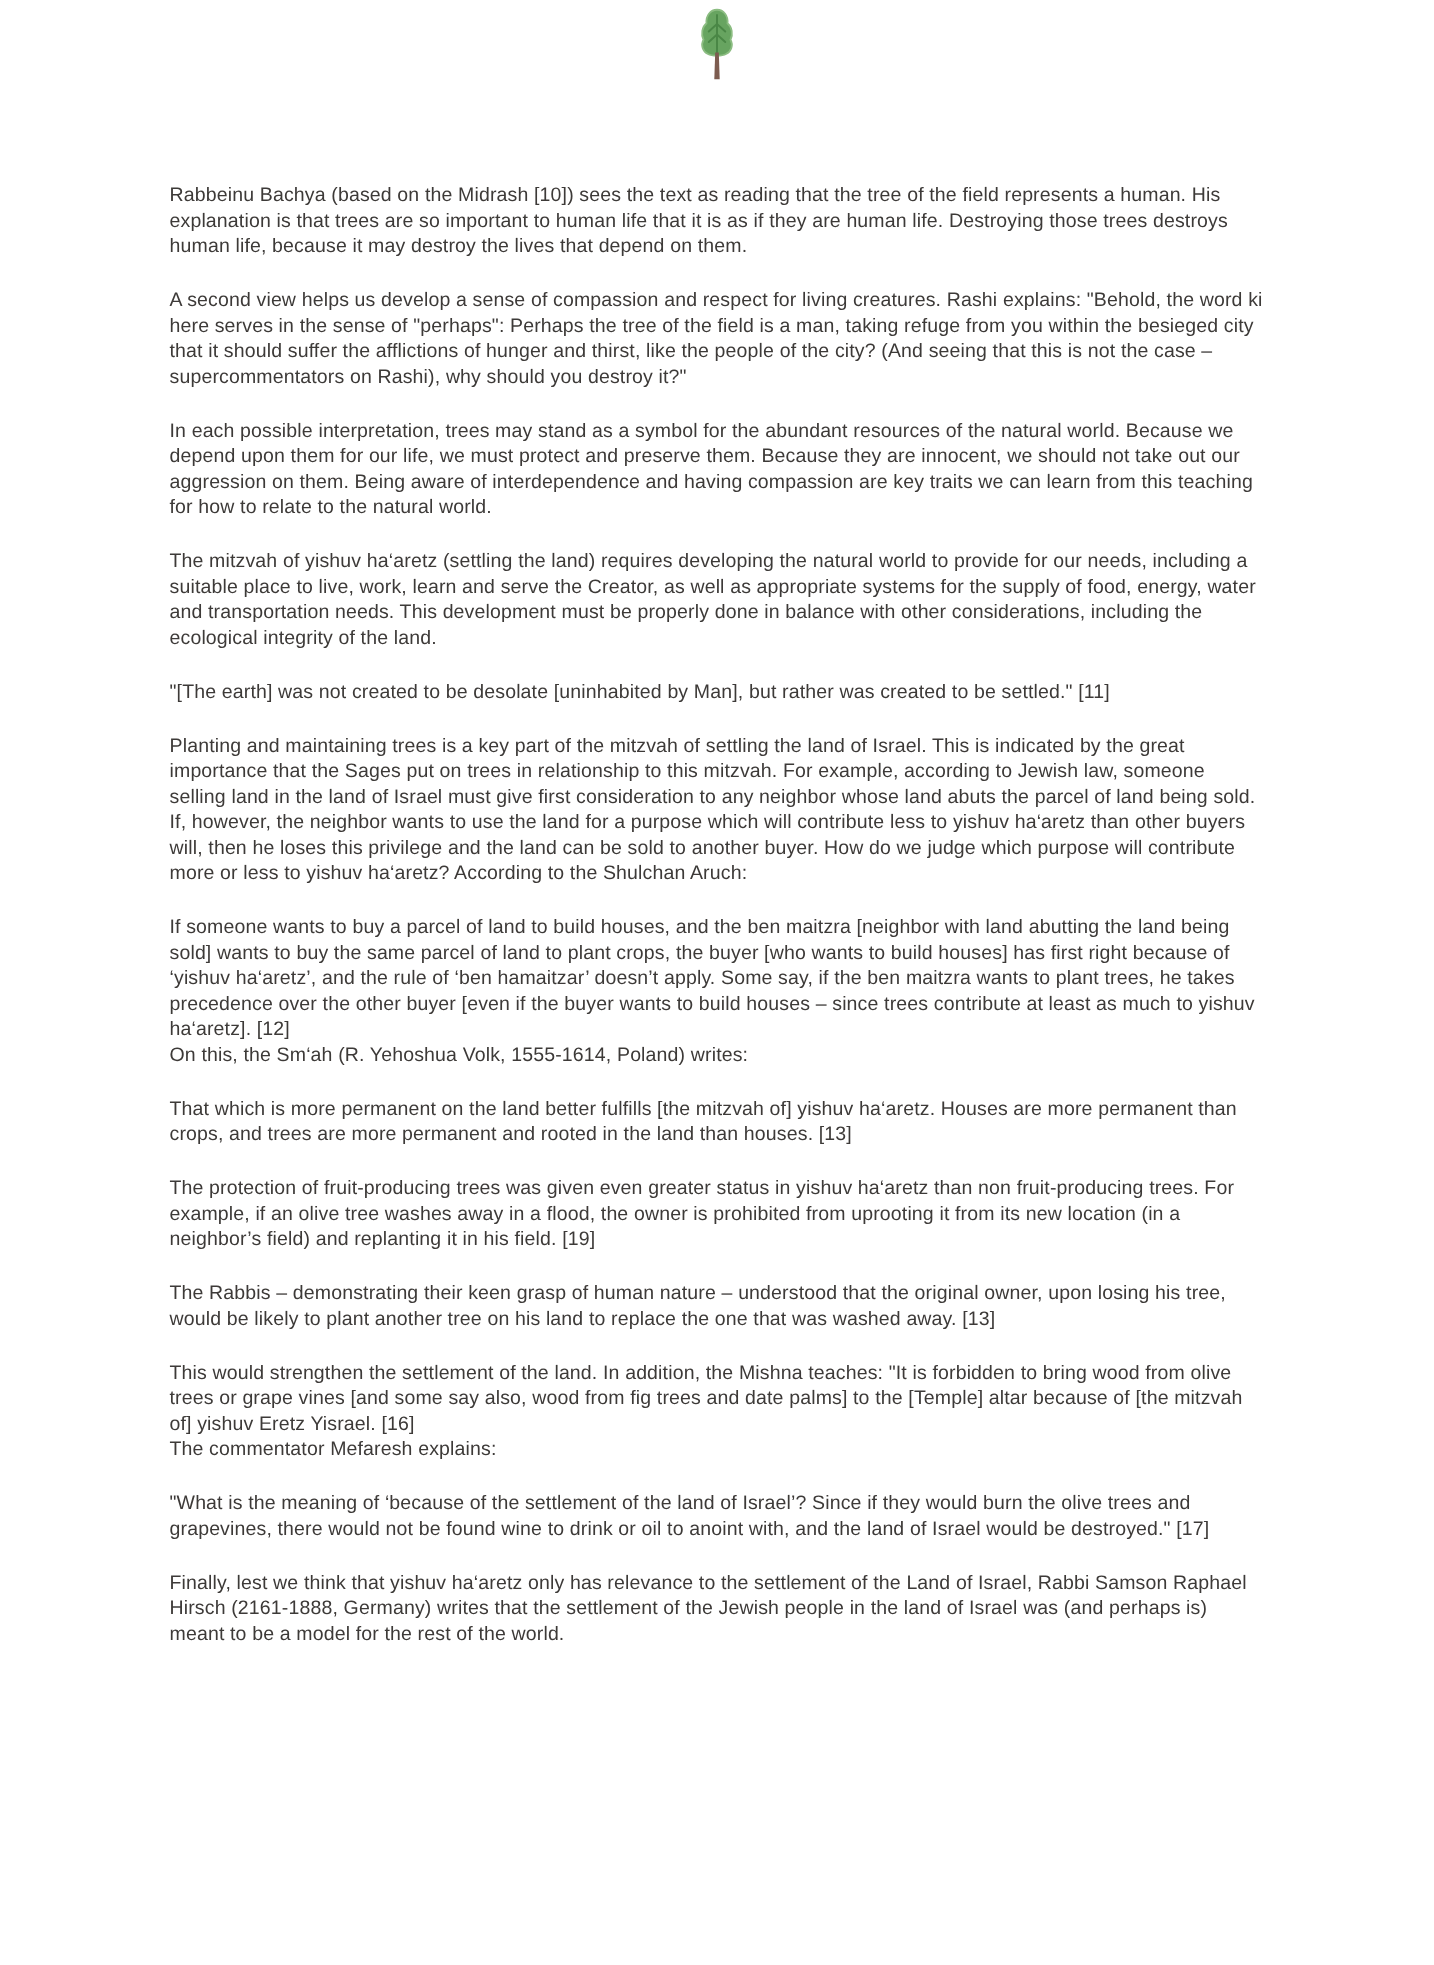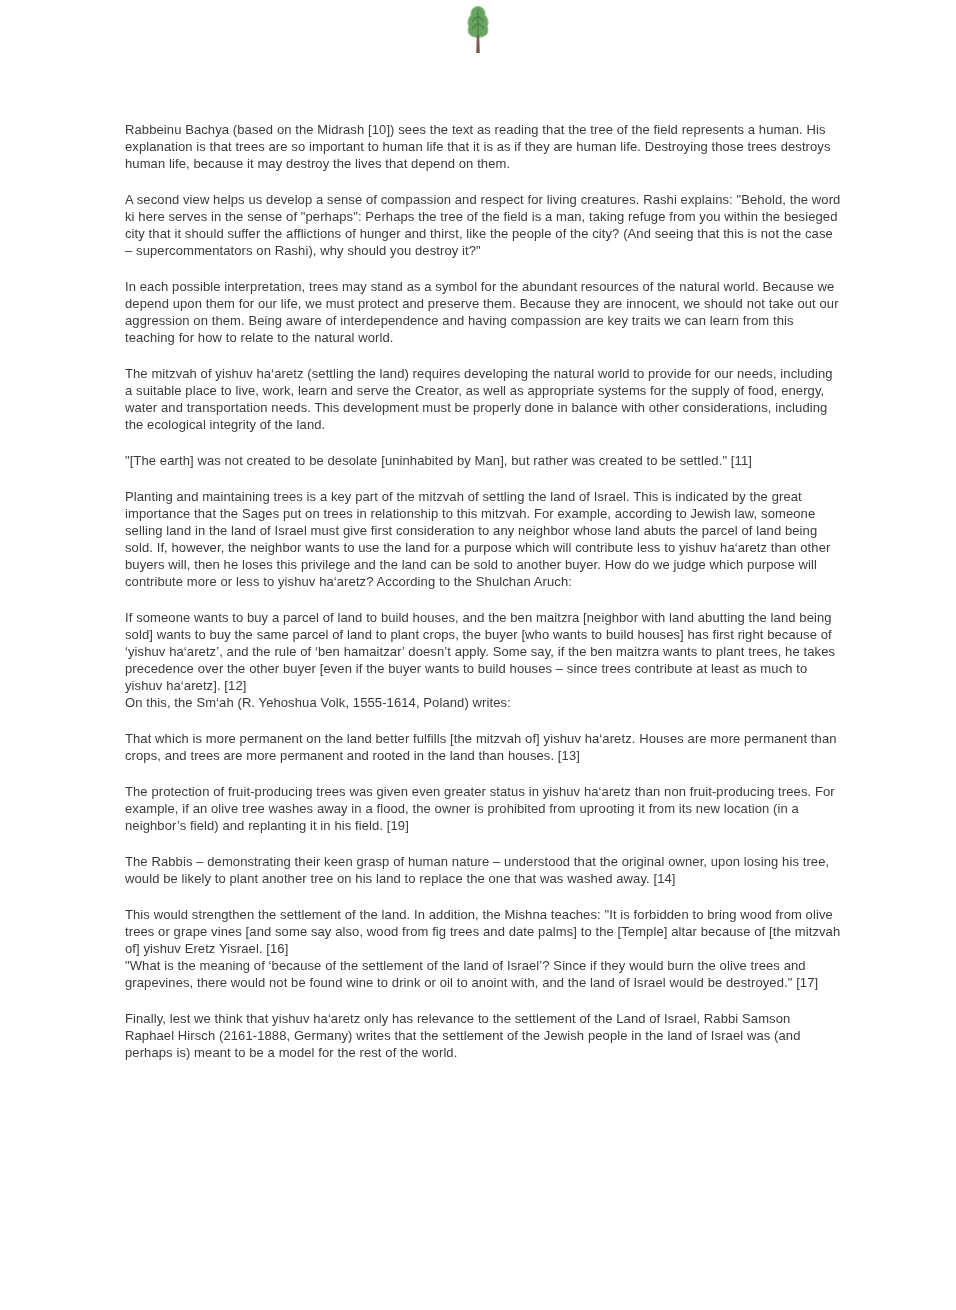--- a/index.html
+++ b/index.html
@@ -28,21 +28,21 @@
   }
   .content {
     margin: 66px 113px 0 113px;
     width: 730px;
   }
   .para {
     font-size: 13px;
     line-height: 17px;
     letter-spacing: 0.1px;
     color: #3d3a38;
-    margin: 0 0 19px 12px;
+    margin: 0 0 19px 0;
     font-weight: 400;
   }
   .para.no-gap {
     margin-bottom: 0;
   }
   .section-heading {
     font-size: 16px;
     font-weight: 400;
     letter-spacing: 3px;
     color: #45403d;
@@ -70,19 +70,20 @@
     <p class="para">In each possible interpretation, trees may stand as a symbol for the abundant resources of the natural world. Because we depend upon them for our life, we must protect and preserve them. Because they are innocent, we should not take out our aggression on them. Being aware of interdependence and having compassion are key traits we can learn from this teaching for how to relate to the natural world.</p>
 
 
     <p class="para">The mitzvah of yishuv ha‘aretz (settling the land) requires developing the natural world to provide for our needs, including a suitable place to live, work, learn and serve the Creator, as well as appropriate systems for the supply of food, energy, water and transportation needs. This development must be properly done in balance with other considerations, including the ecological integrity of the land.</p>
     <p class="para">"[The earth] was not created to be desolate [uninhabited by Man], but rather was created to be settled." [11]</p>
     <p class="para">Planting and maintaining trees is a key part of the mitzvah of settling the land of Israel. This is indicated by the great importance that the Sages put on trees in relationship to this mitzvah. For example, according to Jewish law, someone selling land in the land of Israel must give first consideration to any neighbor whose land abuts the parcel of land being sold. If, however, the neighbor wants to use the land for a purpose which will contribute less to yishuv ha‘aretz than other buyers will, then he loses this privilege and the land can be sold to another buyer. How do we judge which purpose will contribute more or less to yishuv ha‘aretz? According to the Shulchan Aruch:</p>
     <p class="para no-gap">If someone wants to buy a parcel of land to build houses, and the ben maitzra [neighbor with land abutting the land being sold] wants to buy the same parcel of land to plant crops, the buyer [who wants to build houses] has first right because of ‘yishuv ha‘aretz’, and the rule of ‘ben hamaitzar’ doesn’t apply. Some say, if the ben maitzra wants to plant trees, he takes precedence over the other buyer [even if the buyer wants to build houses – since trees contribute at least as much to yishuv ha‘aretz]. [12]</p>
     <p class="para">On this, the Sm‘ah (R. Yehoshua Volk, 1555-1614, Poland) writes:</p>
     <p class="para">That which is more permanent on the land better fulfills [the mitzvah of] yishuv ha‘aretz. Houses are more permanent than crops, and trees are more permanent and rooted in the land than houses. [13]</p>
     <p class="para">The protection of fruit-producing trees was given even greater status in yishuv ha‘aretz than non fruit-producing trees. For example, if an olive tree washes away in a flood, the owner is prohibited from uprooting it from its new location (in a neighbor’s field) and replanting it in his field. [19]</p>
-    <p class="para">The Rabbis – demonstrating their keen grasp of human nature – understood that the original owner, upon losing his tree, would be likely to plant another tree on his land to replace the one that was washed away. [14]</p>
+    <p class="para">The Rabbis – demonstrating their keen grasp of human nature – understood that the original owner, upon losing his tree, would be likely to plant another tree on his land to replace the one that was washed away. [13]</p>
     <p class="para no-gap">This would strengthen the settlement of the land. In addition, the Mishna teaches: "It is forbidden to bring wood from olive trees or grape vines [and some say also, wood from fig trees and date palms] to the [Temple] altar because of [the mitzvah of] yishuv Eretz Yisrael. [16]</p>
+    <p class="para">The commentator Mefaresh explains:</p>
     <p class="para">"What is the meaning of ‘because of the settlement of the land of Israel’? Since if they would burn the olive trees and grapevines, there would not be found wine to drink or oil to anoint with, and the land of Israel would be destroyed." [17]</p>
     <p class="para">Finally, lest we think that yishuv ha‘aretz only has relevance to the settlement of the Land of Israel, Rabbi Samson Raphael Hirsch (2161-1888, Germany) writes that the settlement of the Jewish people in the land of Israel was (and perhaps is) meant to be a model for the rest of the world.</p>
   </div>
 
 </div>
 
 </body></html>

